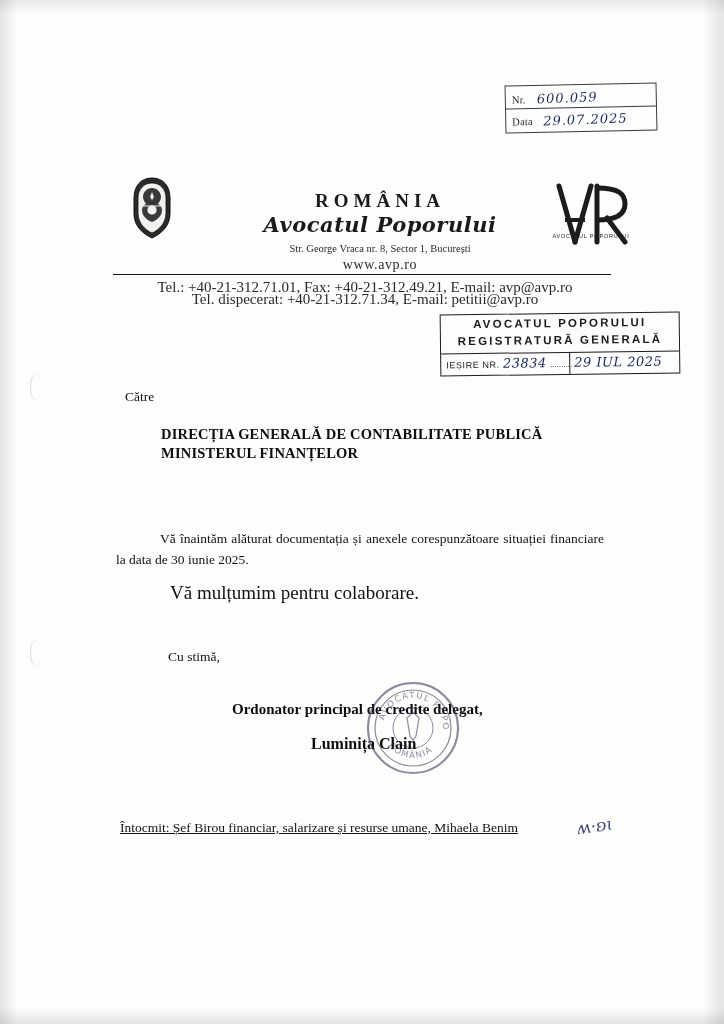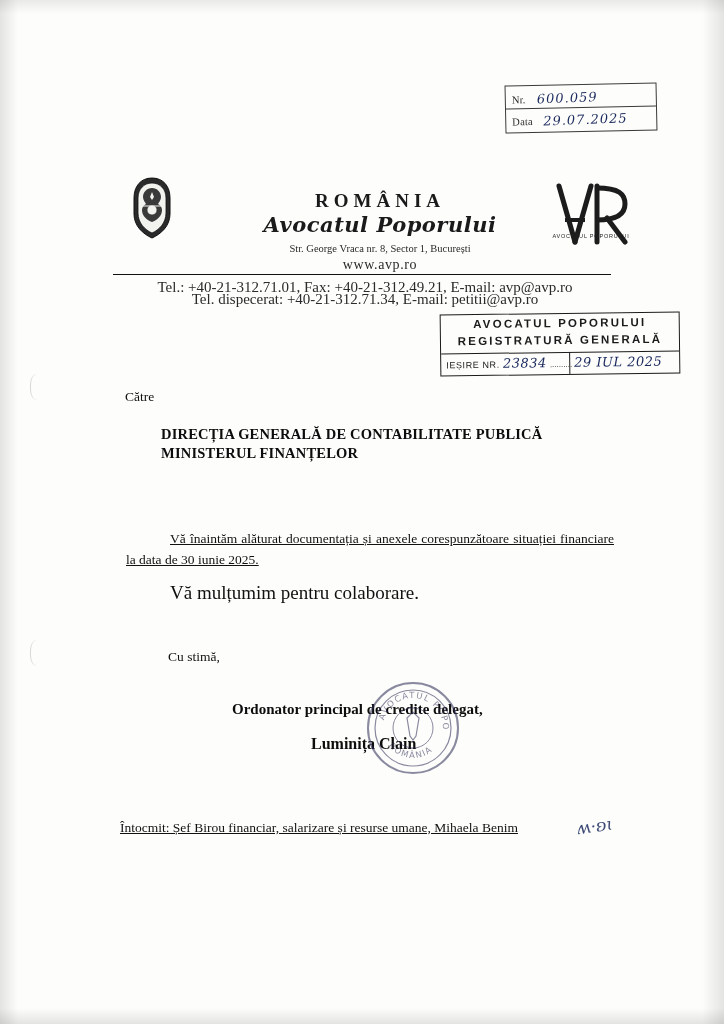--- a/index.html
+++ b/index.html
@@ -261,29 +261,28 @@
     left: 161px;
     top: 425px;
     font-weight: bold;
     font-size: 14.5px;
     line-height: 19px;
     color: #0d0d0d;
     letter-spacing: 0.2px;
   }
   .para1 {
     position: absolute;
-    left: 126px;
+    left: 116px;
     top: 528px;
     width: 488px;
     font-size: 13.5px;
     line-height: 21px;
     text-indent: 44px;
     text-align: justify;
     color: #111;
-    text-decoration: underline;
   }
   .para2 {
     position: absolute;
     left: 126px;
     top: 582px;
     width: 488px;
     font-size: 19px;
     line-height: 21px;
     text-indent: 44px;
     color: #111;

